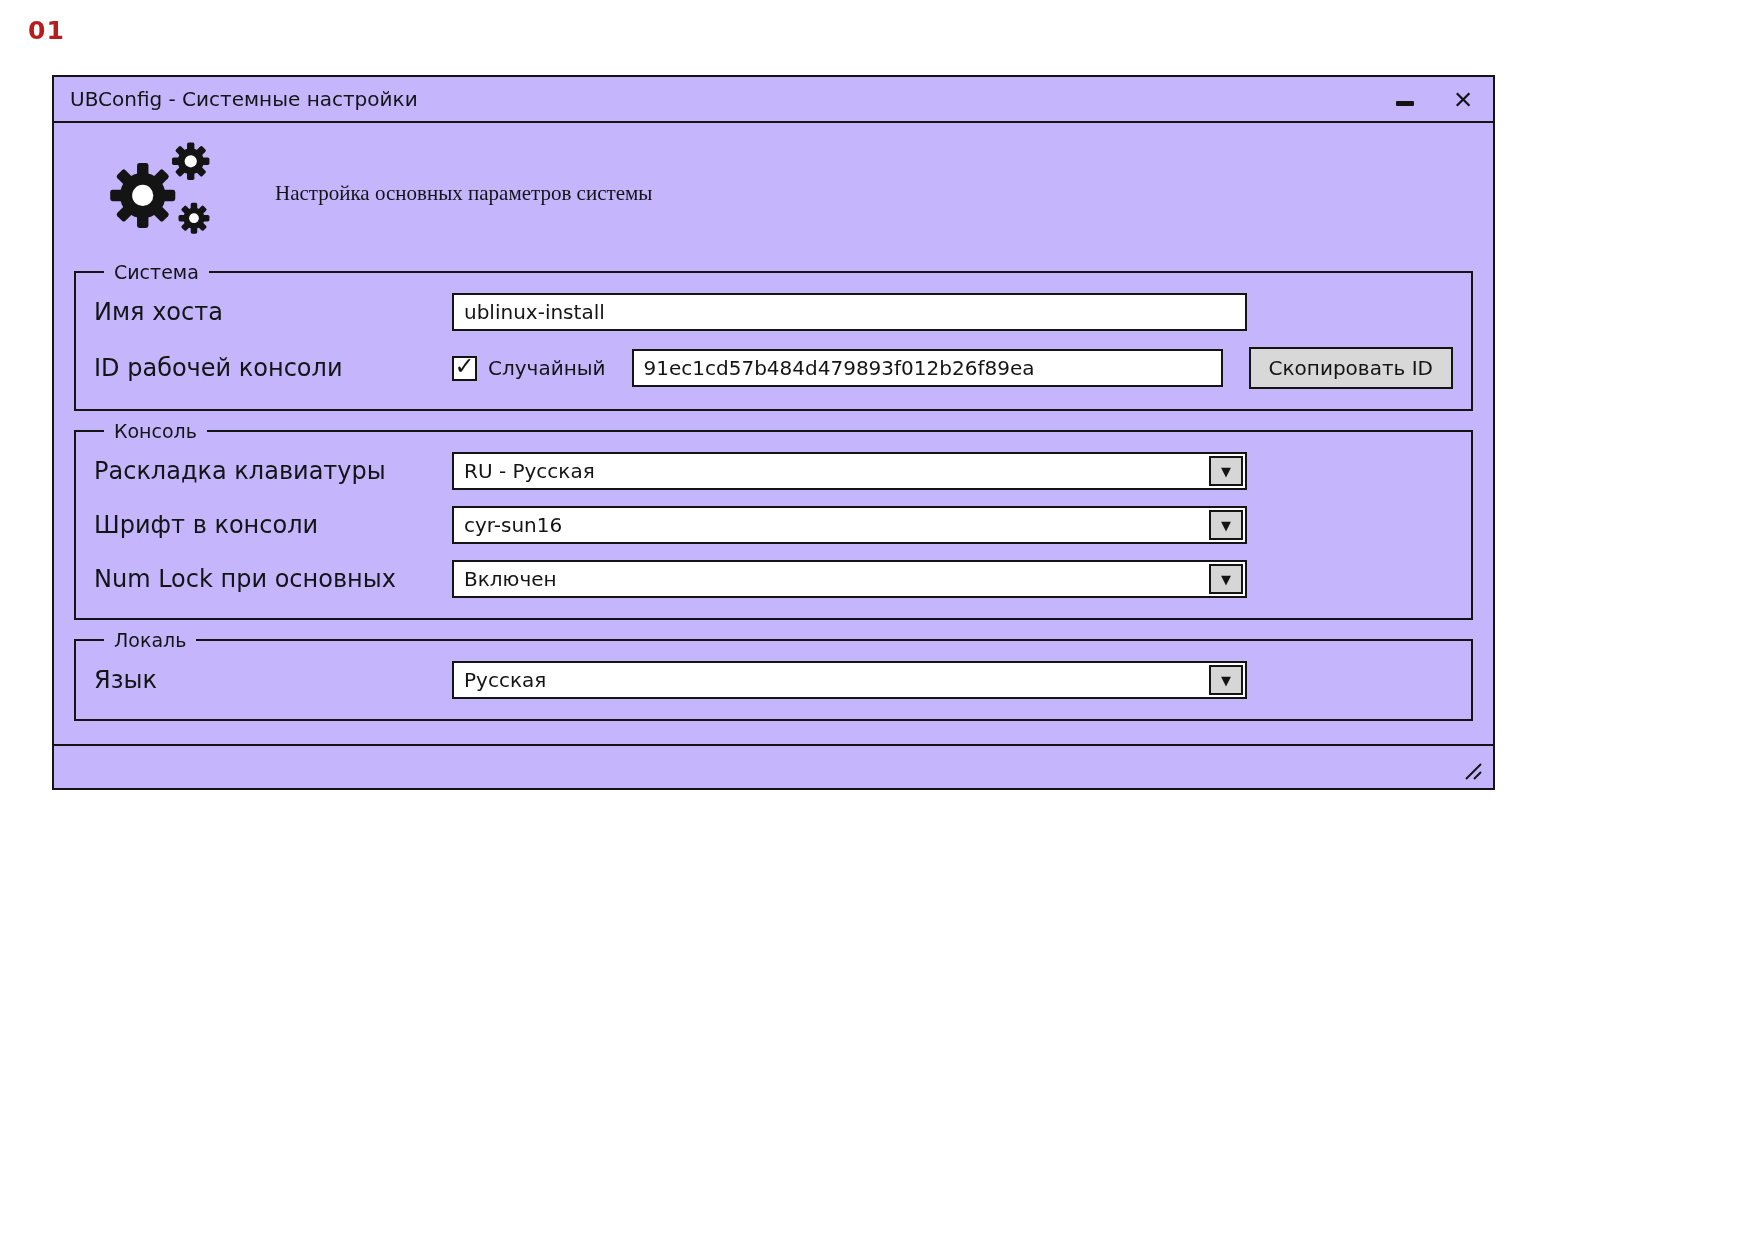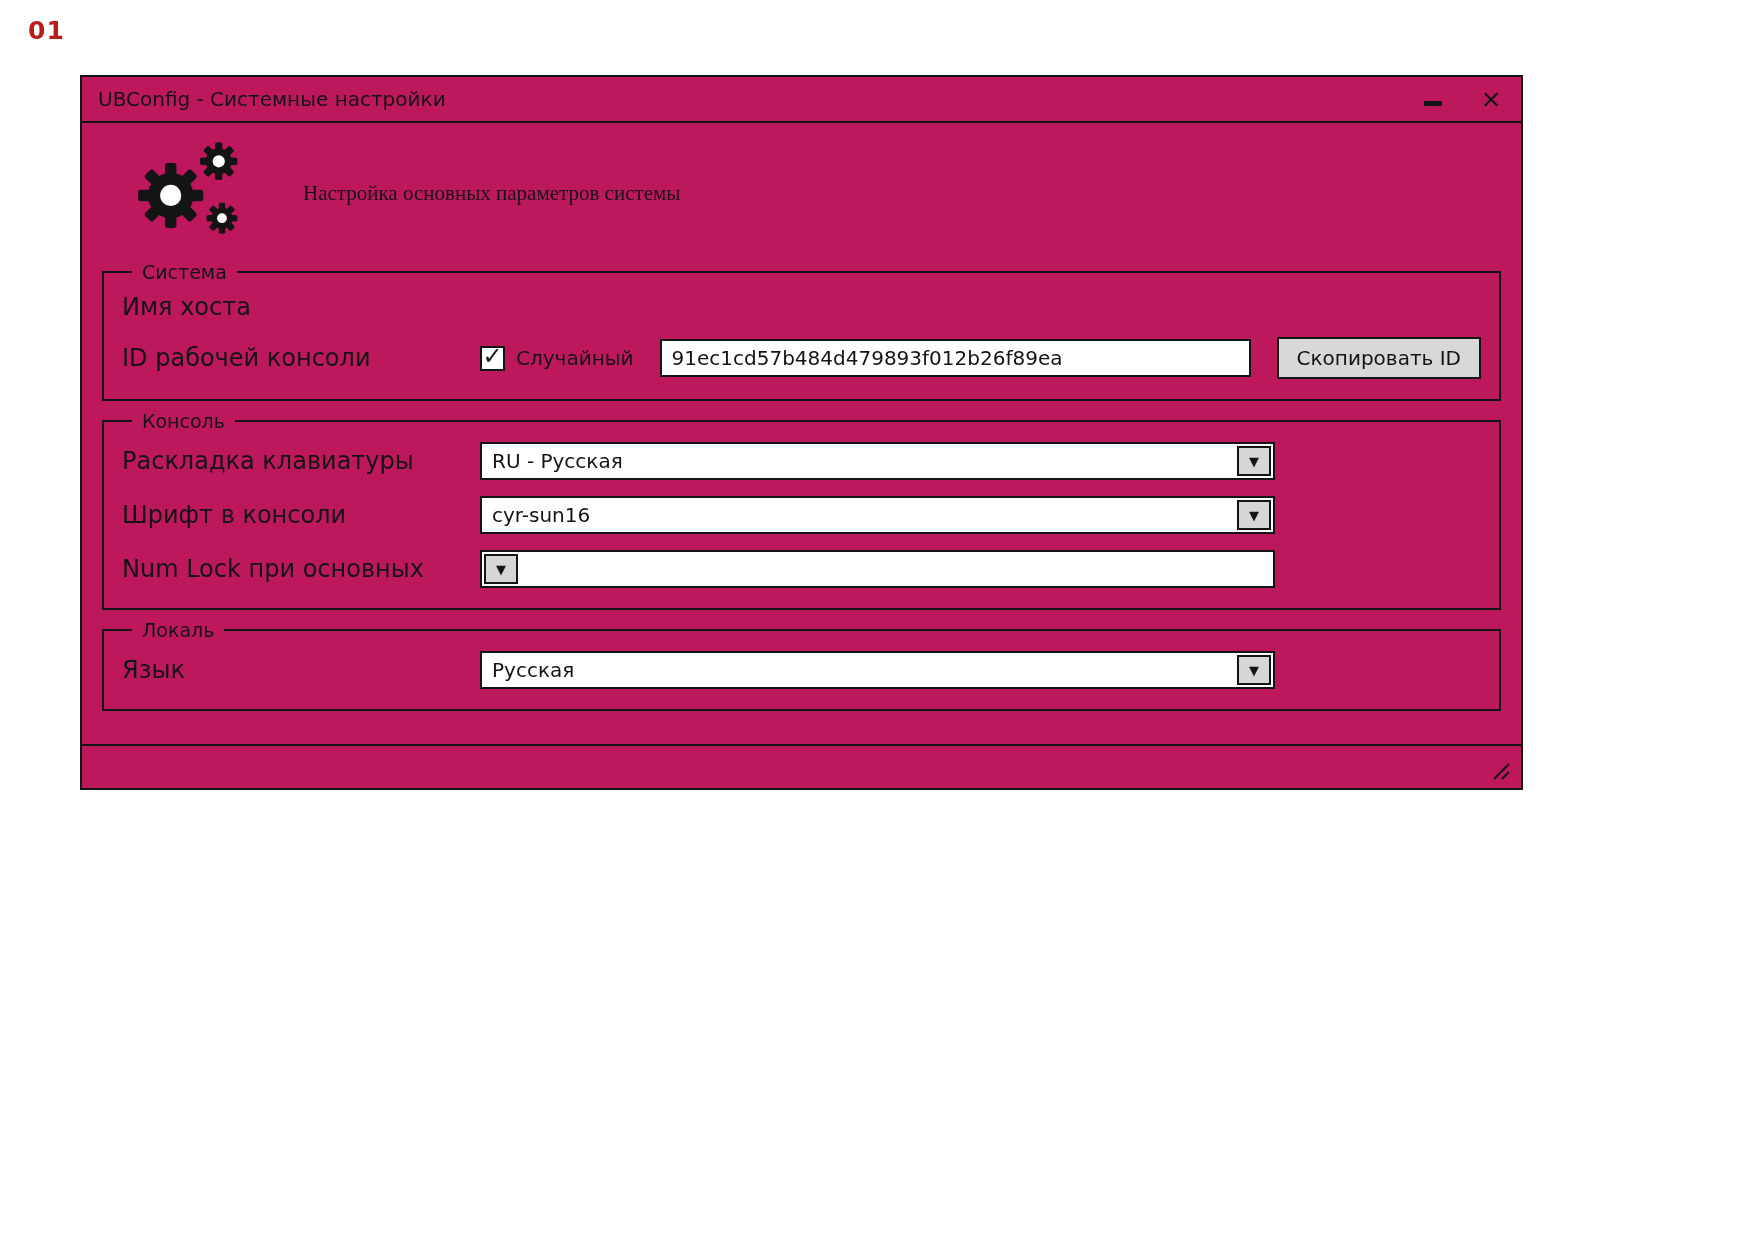--- a/index.html
+++ b/index.html
@@ -11,24 +11,24 @@
     color: #141414;
     position: relative;
     overflow: hidden;
   }
   .page-label {
     position: absolute; left: 28px; top: 16px;
     font-size: 25px; font-weight: bold; color: #b91c1c;
     letter-spacing: 1px;
   }
   .window {
-    position: absolute; left: 80px; top: 75px;
+    position: absolute; left: 52px; top: 75px;
     width: 1443px; height: 715px;
     border: 2px solid #141414;
-    background: #be185d;
+    background: #c4b5fd;
     display: flex; flex-direction: column;
   }
   .titlebar {
     height: 46px; flex: 0 0 46px;
     border-bottom: 2px solid #141414;
     display: flex; align-items: center;
     padding: 0 16px;
   }
   .title { font-size: 20px; }
   .win-controls { margin-left: auto; display: flex; align-items: center; gap: 30px; }
@@ -156,20 +156,21 @@
           </svg>
         </span>
         <span class="subtitle">Настройка основных параметров системы</span>
       </div>
 
       <fieldset class="group">
         <legend>Система</legend>
 
         <div class="row">
           <span class="row-label">Имя хоста</span>
+          <input type="text" class="text hostname-input" value="ublinux-install" style="">
         </div>
 
         <div class="row">
           <span class="row-label">ID рабочей консоли</span>
           <span class="checkbox-wrap">
             <span class="checkbox">
               <span class="check-glyph">✓</span>
             </span>
             <span class="checkbox-label">Случайный</span>
           </span>
@@ -197,20 +198,21 @@
             <span class="combo-value">cyr-sun16</span>
             <span class="combo-arrow">
               <span class="arrow-glyph">▼</span>
             </span>
           </div>
         </div>
 
         <div class="row">
           <span class="row-label">Num Lock при основных</span>
           <div class="combo">
+            <span class="combo-value">Включен</span>
             <span class="combo-arrow">
               <span class="arrow-glyph">▼</span>
             </span>
           </div>
         </div>
       </fieldset>
 
       <fieldset class="group">
         <legend>Локаль</legend>
 

